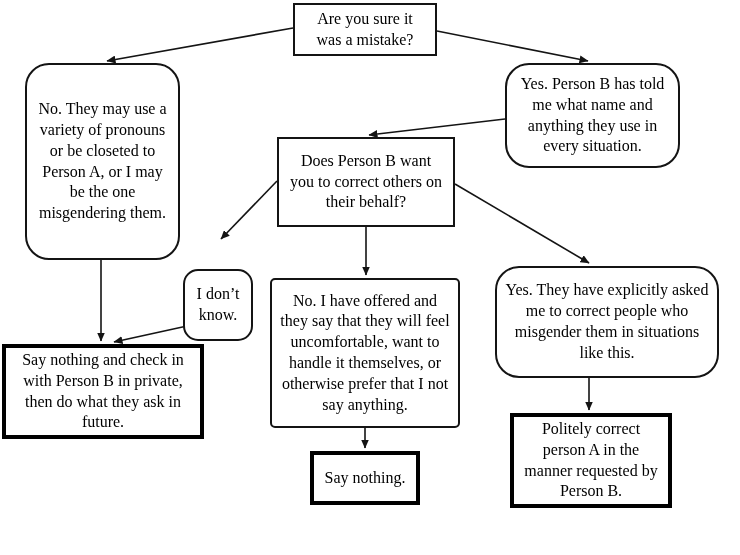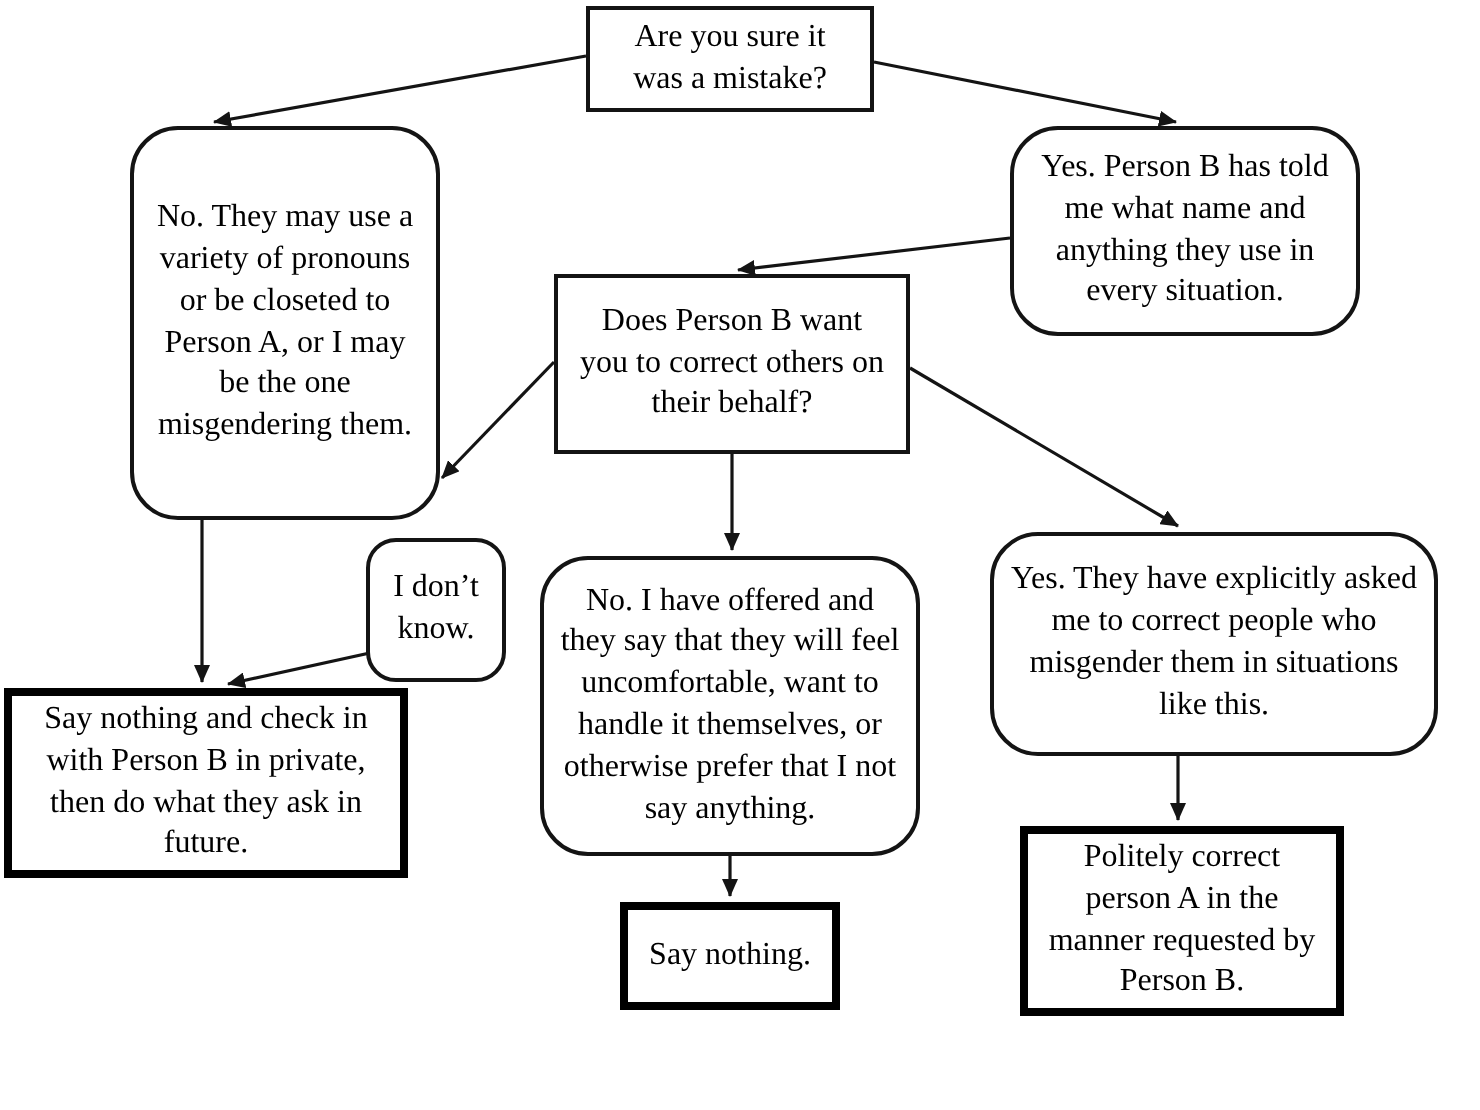--- a/index.html
+++ b/index.html
@@ -31,26 +31,26 @@
     display: flex;
     align-items: center;
     justify-content: center;
     text-align: center;
     font-size: 16px;
     line-height: 1.3;
     padding: 20px 8px;
   }
   .node.rounded   { border-radius: 24px; }
   .node.rounded-sm{ border-radius: 15px; }
-  .node.rounded-lg{ border-radius: 24px; }
+  .node.rounded-lg{ border-radius: 5px; }
   .node.action    { border-width: 4px; border-color: #000000; text-align: center; }
 
   
   #node-root         { left: 293px; top: 3px;   width: 144px; height: 53px;  }
-  #node-no-branch    { left: 25px;  top: 63px;  width: 155px; height: 197px; margin-left: 40px; }
+  #node-no-branch    { left: 25px;  top: 63px;  width: 155px; height: 197px; }
   #node-yes-branch   { left: 505px; top: 63px;  width: 175px; height: 105px; }
   #node-does-q       { left: 277px; top: 137px; width: 178px; height: 90px;  }
   #node-idk          { left: 183px; top: 241px; width: 70px;  height: 72px; margin-top: 28px;  }
   #node-no-offered   { left: 270px; top: 278px; width: 190px; height: 150px; padding: 4px 6px; }
   #node-yes-explicit { left: 495px; top: 266px; width: 224px; height: 112px; }
   #node-say-check    { left: 2px;   top: 344px; width: 202px; height: 95px;  }
   #node-say-nothing  { left: 310px; top: 451px; width: 110px; height: 54px;  }
   #node-politely     { left: 510px; top: 413px; width: 162px; height: 95px;  }
 </style>
 </head>

